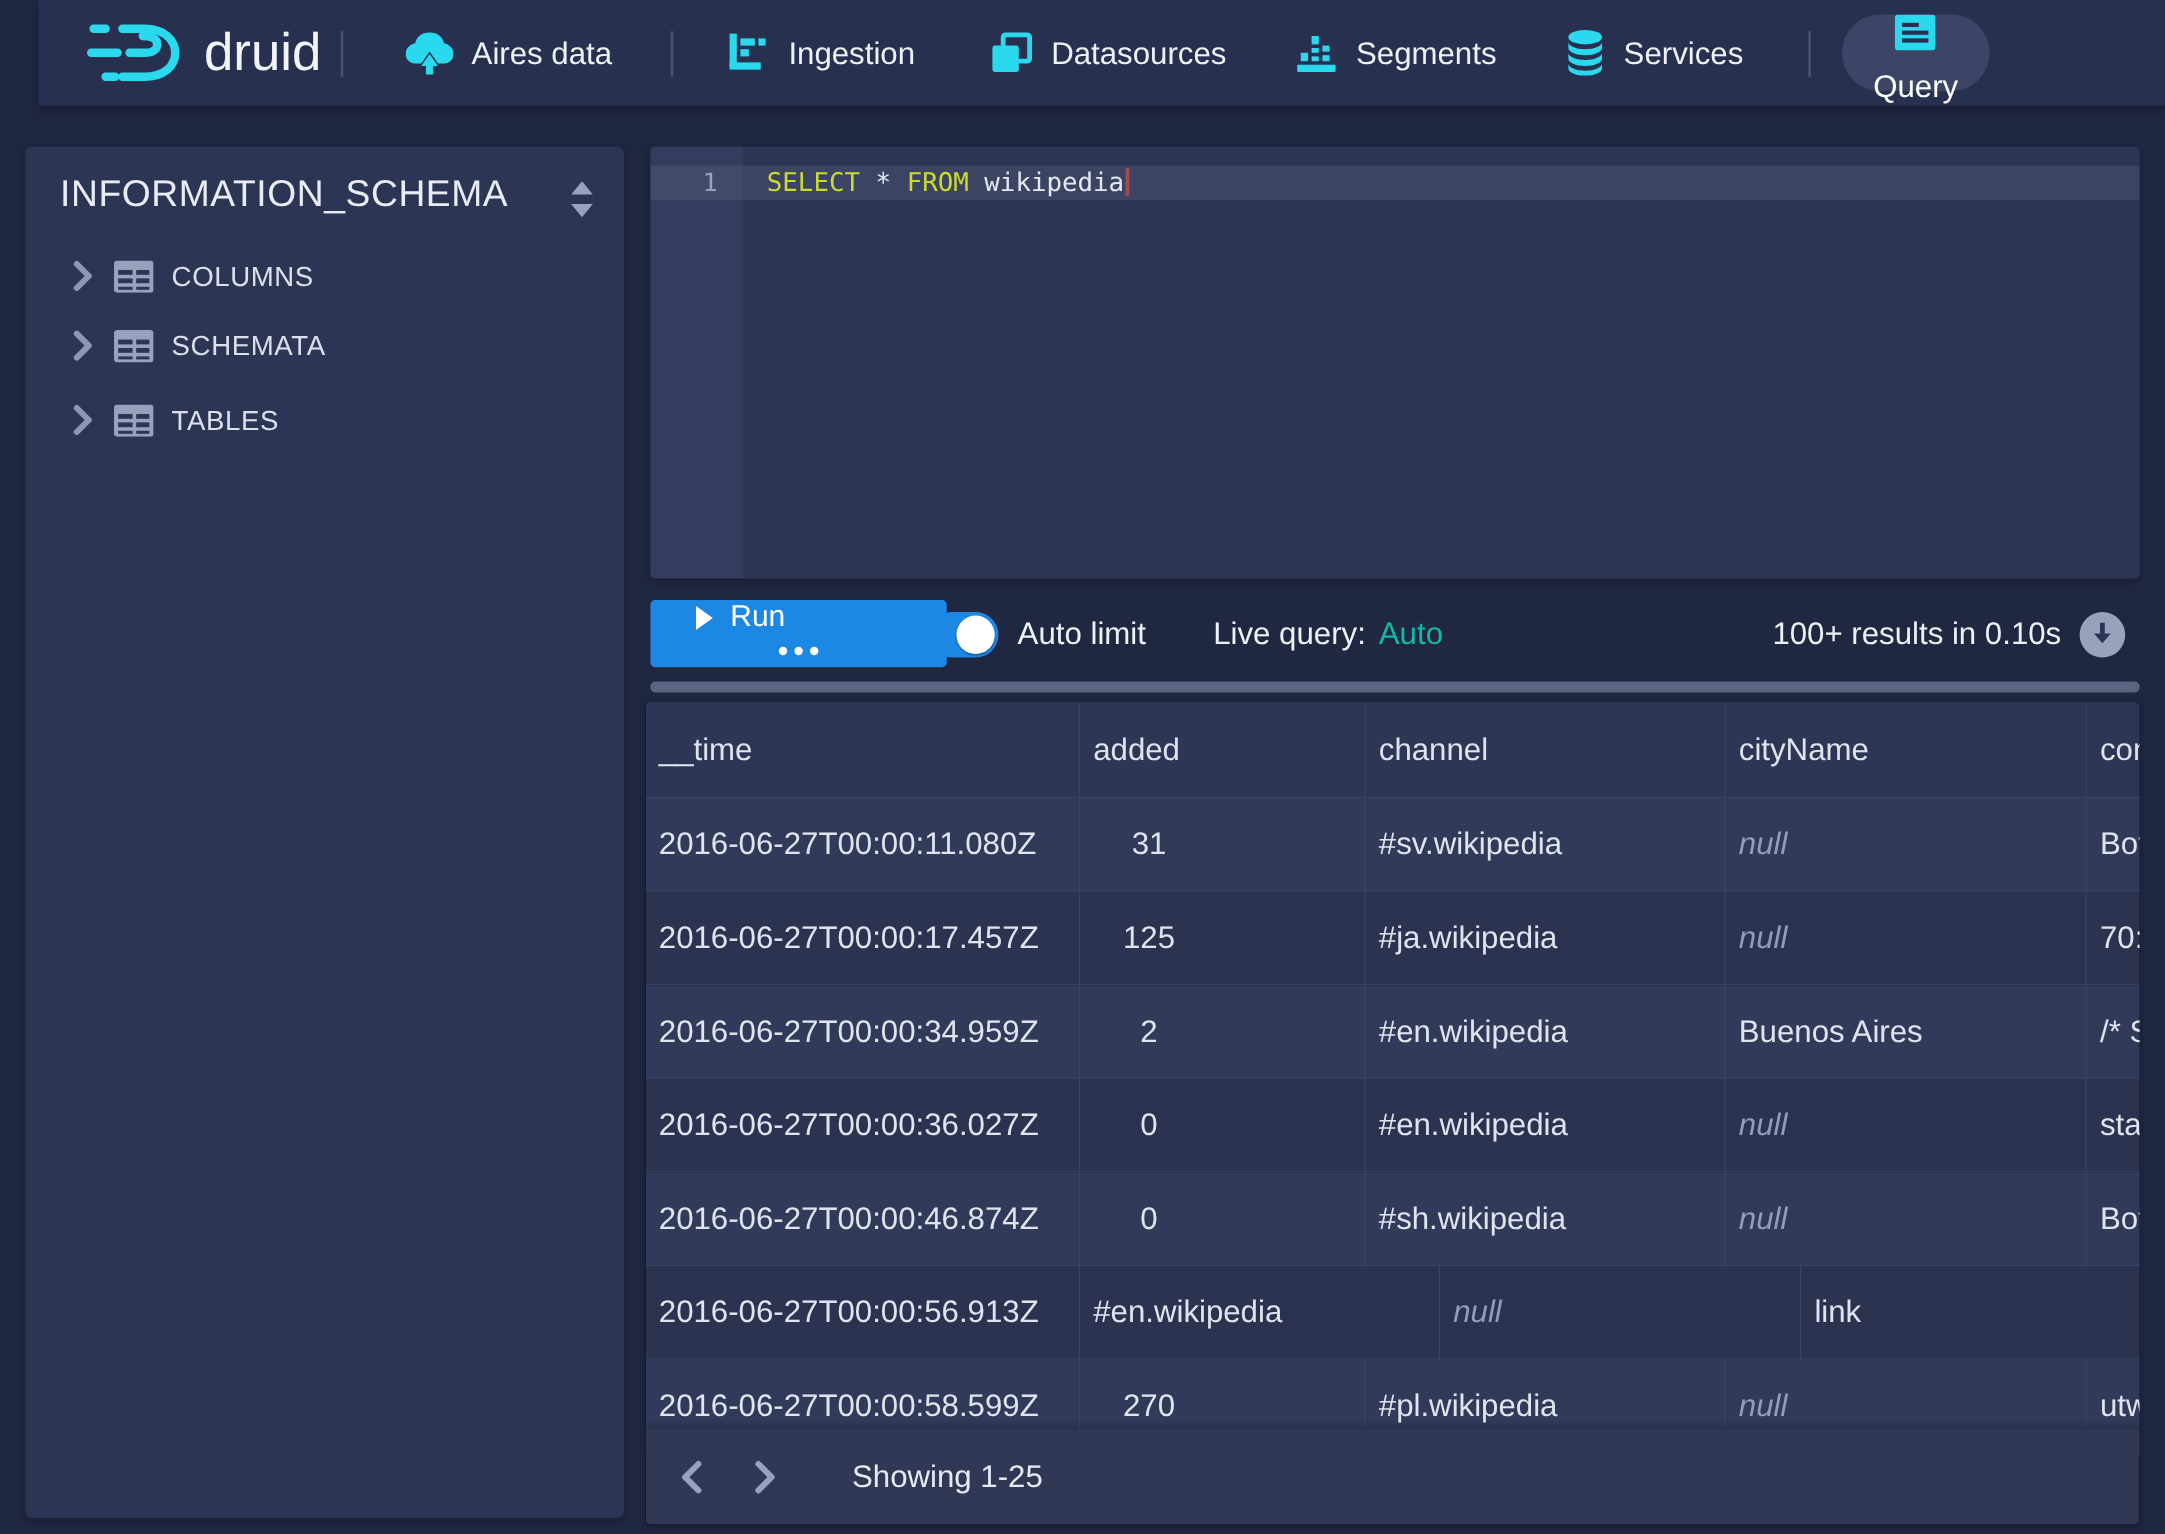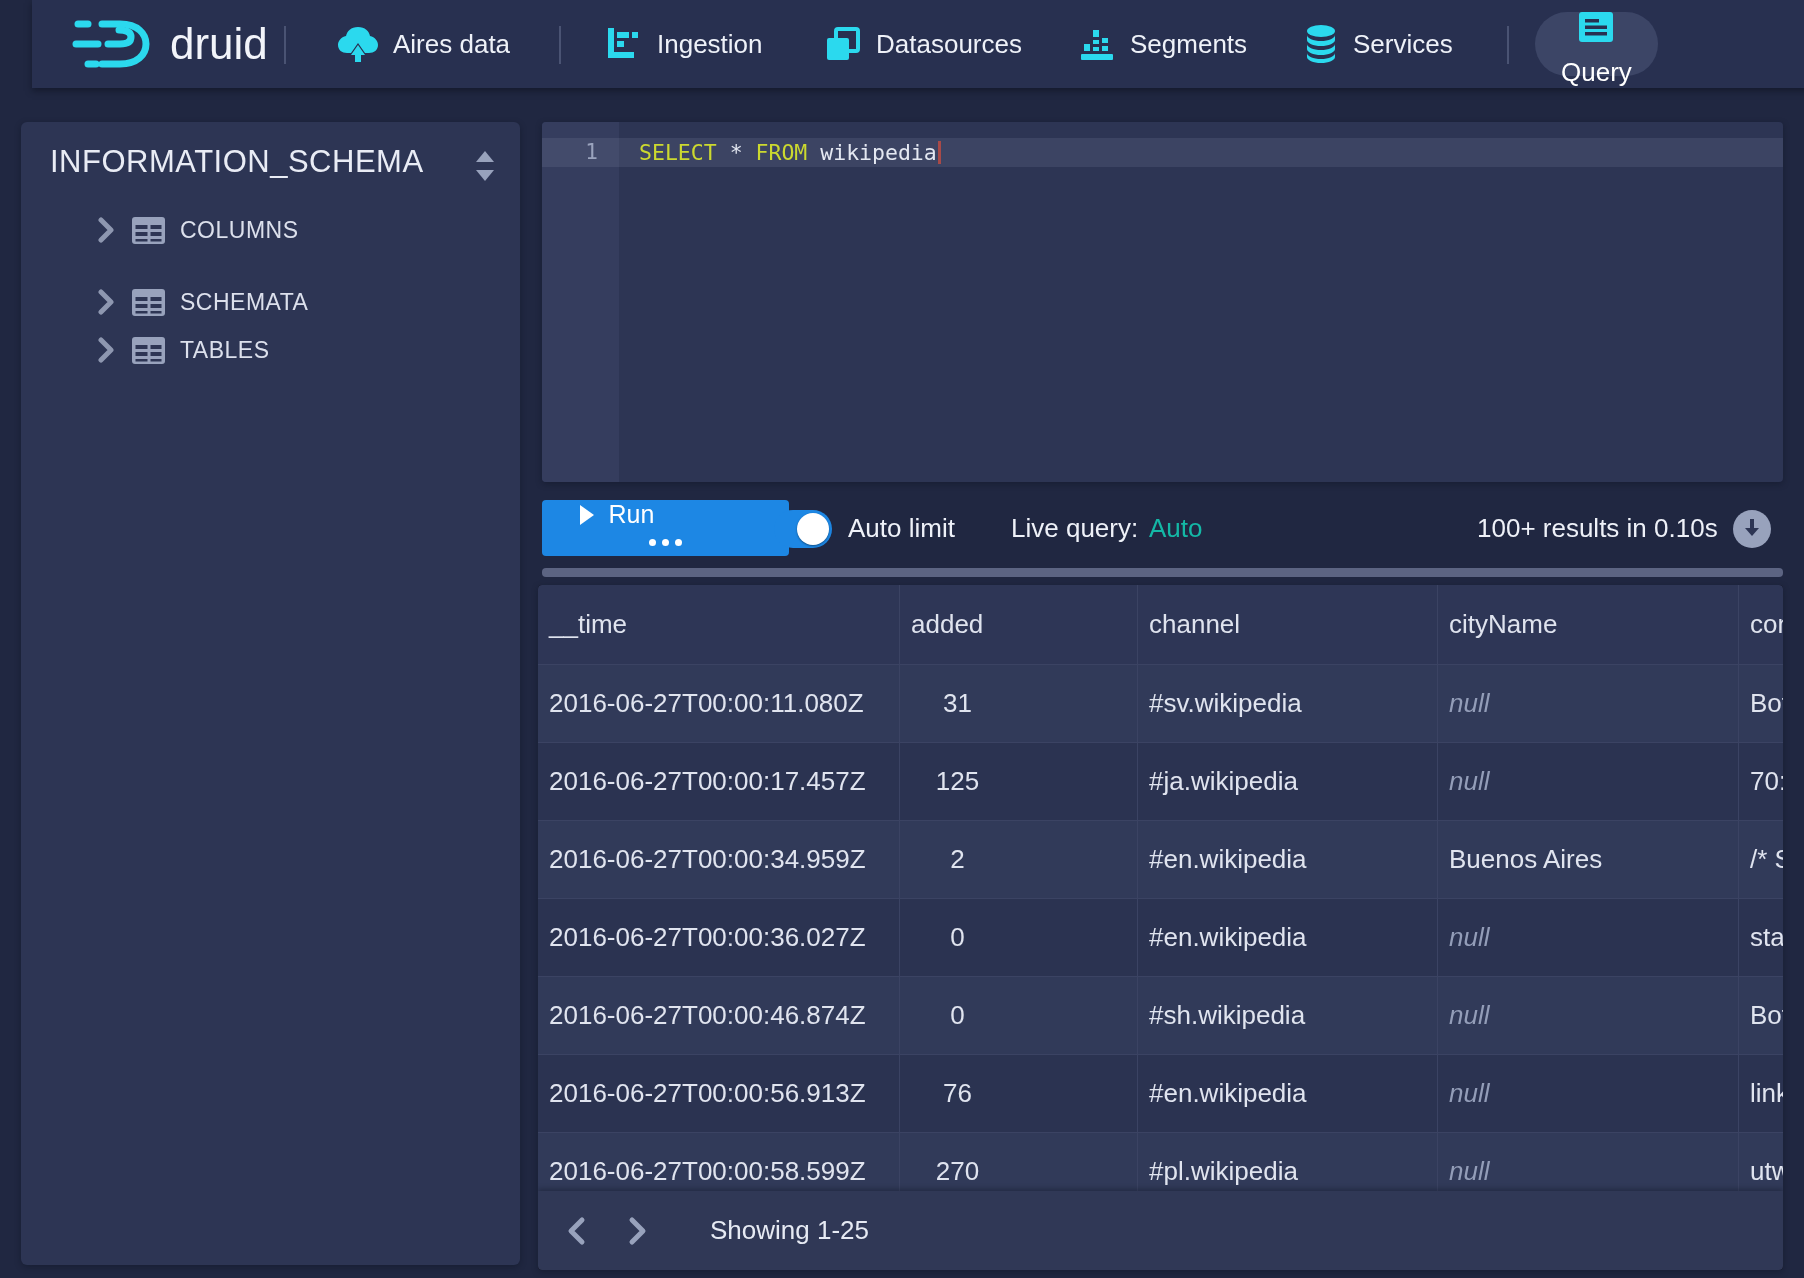--- a/index.html
+++ b/index.html
@@ -38,21 +38,21 @@
   #sidebar {
     position:absolute; left:21px; top:122px; width:499px; height:1143px;
     background:#2d3554; border-radius:6px;
     box-shadow:0 2px 6px rgba(10,14,26,.35);
   }
   .sb-title-row { position:absolute; left:0; top:22px; width:100%; height:44px; }
   .sb-title { position:absolute; left:29px; top:0; font-size:31px; color:#e9ecf5; letter-spacing:.5px; }
   .sb-sort { position:absolute; left:451px; top:4px; width:26px; height:36px; cursor:pointer; }
   .tree-item {
     position:absolute; left:0; width:100%; height:52px;
-    display:flex; align-items:center; cursor:pointer;margin-left:37px;
+    display:flex; align-items:center; cursor:pointer;
   }
   .tree-item .chev { margin-left:39px; }
   .tree-item .ticon { margin-left:17px; }
   .tree-item .tlabel { margin-left:15px; font-size:23px; color:#dce0ec; letter-spacing:.5px; }
 
   
   #editor {
     position:absolute; left:542px; top:122px; width:1241px; height:360px;
     background:#2d3554; border-radius:4px; overflow:hidden;
     box-shadow:0 2px 6px rgba(10,14,26,.35);
@@ -255,21 +255,21 @@
         <rect x="3.5" y="15" width="12" height="4" fill="#2d3554"></rect>
         <rect x="18.5" y="8" width="11" height="4" fill="#2d3554"></rect>
         <rect x="18.5" y="15" width="11" height="4" fill="#2d3554"></rect>
         <rect x="3.5" y="22" width="12" height="2.5" fill="#2d3554"></rect>
         <rect x="18.5" y="22" width="11" height="2.5" fill="#2d3554"></rect>
       </svg>
     </span>
     <span class="tlabel">COLUMNS</span>
   </div>
 
-  <div class="tree-item" style="top:154px">
+  <div class="tree-item" style="top:140px">
     <span class="chev">
       <svg width="18" height="26" viewBox="0 0 18 26" fill="none" stroke="#8e97b0" stroke-width="5" stroke-linecap="round" stroke-linejoin="round">
           <path d="M4 3 L14 13 L4 23"></path>
         </svg>
     </span>
     <span class="ticon">
       <svg width="33" height="27" viewBox="0 0 33 27">
         <rect x="0" y="0" width="33" height="27" rx="3" fill="#98a2bc"></rect>
         <rect x="3.5" y="8" width="12" height="4" fill="#2d3554"></rect>
         <rect x="3.5" y="15" width="12" height="4" fill="#2d3554"></rect>
@@ -381,21 +381,20 @@
     </div>
     <div class="trow odd">
       <div class="tcell c0">2016-06-27T00:00:46.874Z</div>
       <div class="tcell c1 num">0</div>
       <div class="tcell c2">#sh.wikipedia</div>
       <div class="tcell c3 nullv">null</div>
       <div class="tcell c4">Bot</div>
     </div>
     <div class="trow even">
       <div class="tcell c0">2016-06-27T00:00:56.913Z</div>
-      <div class="tcell c1 num">76</div>
       <div class="tcell c2">#en.wikipedia</div>
       <div class="tcell c3 nullv">null</div>
       <div class="tcell c4">link</div>
     </div>
     <div class="trow odd">
       <div class="tcell c0">2016-06-27T00:00:58.599Z</div>
       <div class="tcell c1 num">270</div>
       <div class="tcell c2">#pl.wikipedia</div>
       <div class="tcell c3 nullv">null</div>
       <div class="tcell c4">utwo</div>

